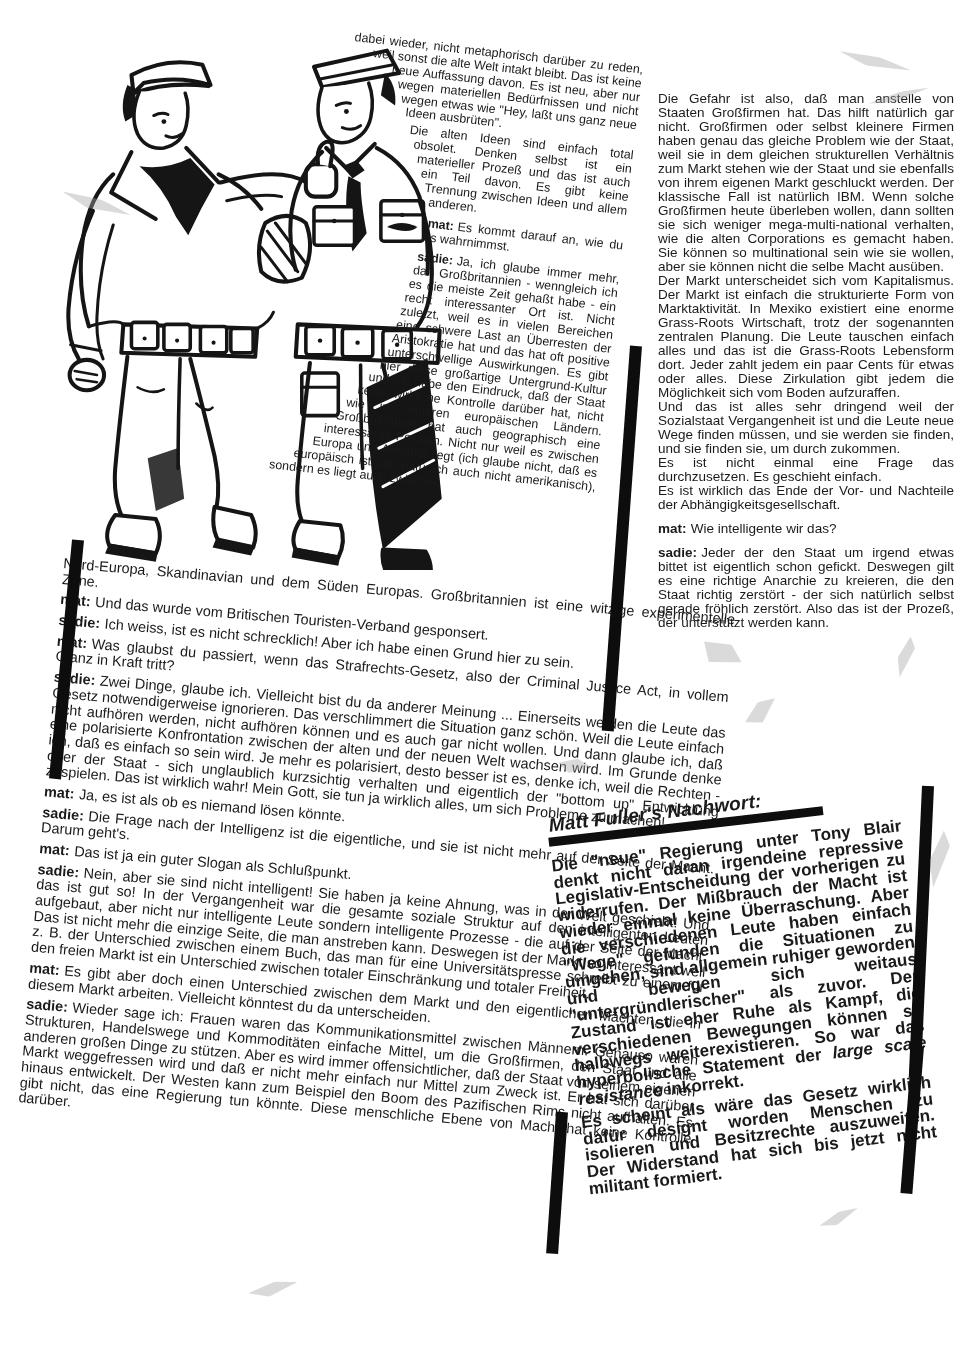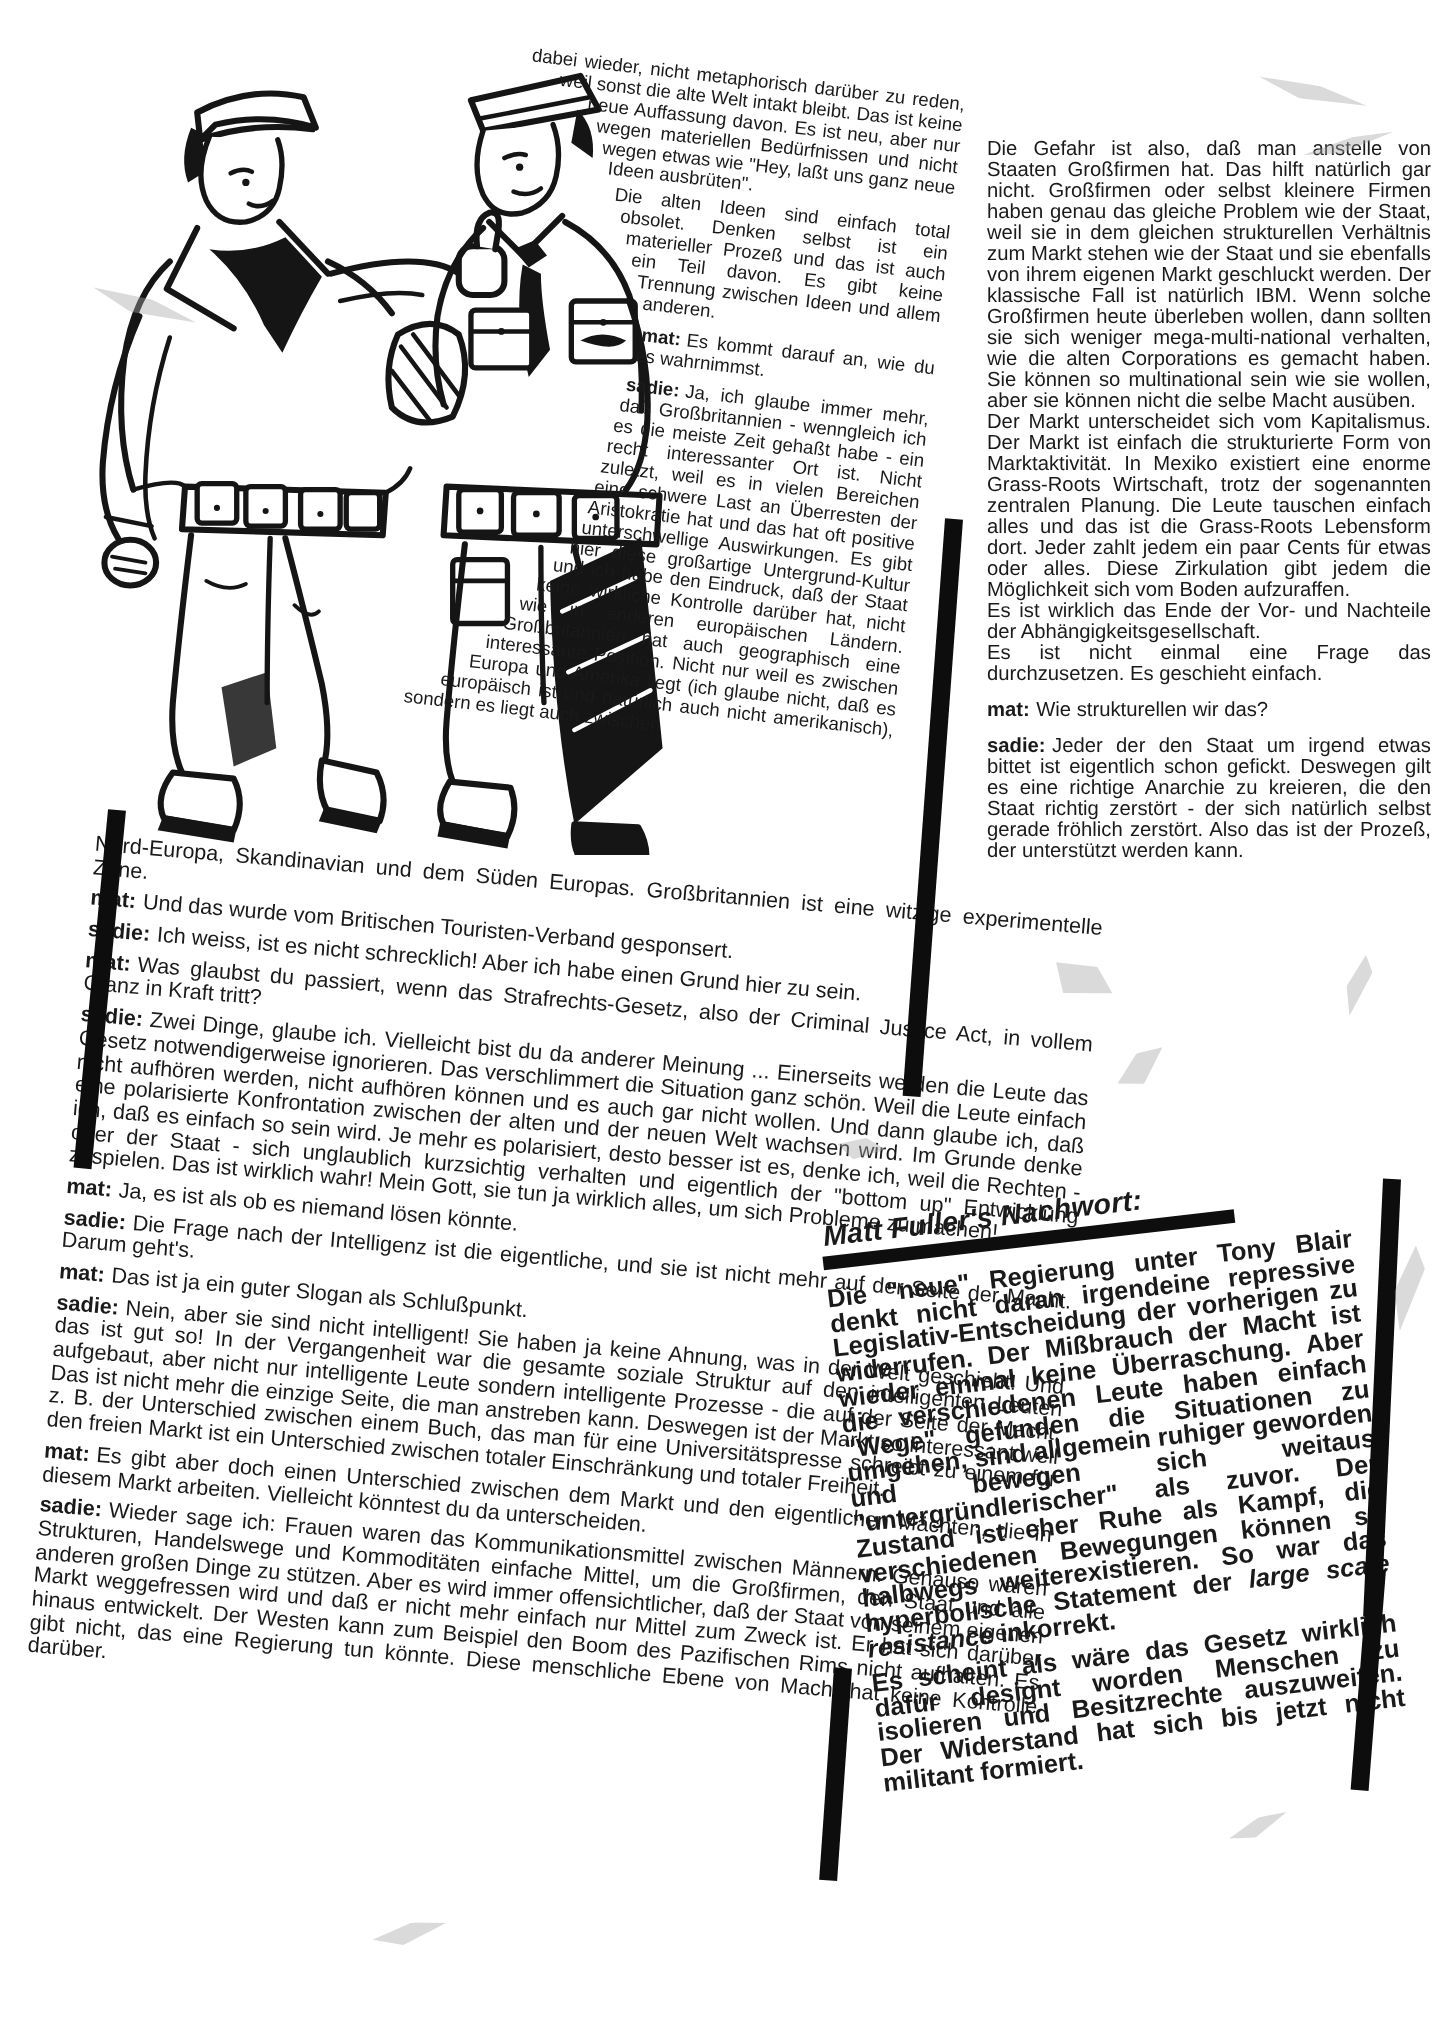--- a/index.html
+++ b/index.html
@@ -190,26 +190,27 @@
 
     <p class="sp"><b class="speaker">sadie:</b><span>Wieder sage ich: Frauen waren das Kommunikationsmittel zwischen Männern. Genauso waren Strukturen, Handelswege und Kommoditäten einfache Mittel, um die Großfirmen, den Staat und alle anderen großen Dinge zu stützen. Aber es wird immer offensichtlicher, daß der Staat von seinem eigenen Markt weggefressen wird und daß er nicht mehr einfach nur Mittel zum Zweck ist. Er hat sich darüber hinaus entwickelt. Der Westen kann zum Beispiel den Boom des Pazifischen Rims nicht aufhalten. Es gibt nicht, das eine Regierung tun könnte. Diese menschliche Ebene von Macht hat keine Kontrolle darüber.</span></p>
   </div>
 
 <div id="rightcol" class="col">
 
     <p><span>Die Gefahr ist also, daß man anstelle von Staaten Großfirmen hat. Das hilft natürlich gar nicht. Großfirmen oder selbst kleinere Firmen haben genau das gleiche Problem wie der Staat, weil sie in dem gleichen strukturellen Verhältnis zum Markt stehen wie der Staat und sie ebenfalls von ihrem eigenen Markt geschluckt werden. Der klassische Fall ist natürlich IBM. Wenn solche Großfirmen heute überleben wollen, dann sollten sie sich weniger mega-multi-national verhalten, wie die alten Corporations es gemacht haben. Sie können so multinational sein wie sie wollen, aber sie können nicht die selbe Macht ausüben.</span></p>
 
     <p><span>Der Markt unterscheidet sich vom Kapitalismus. Der Markt ist einfach die strukturierte Form von Marktaktivität. In Mexiko existiert eine enorme Grass-Roots Wirtschaft, trotz der sogenannten zentralen Planung. Die Leute tauschen einfach alles und das ist die Grass-Roots Lebensform dort. Jeder zahlt jedem ein paar Cents für etwas oder alles. Diese Zirkulation gibt jedem die Möglichkeit sich vom Boden aufzuraffen.</span></p>
 
+    <p><span>Und das ist alles sehr dringend weil der Sozialstaat Vergangenheit ist und die Leute neue Wege finden müssen, und sie werden sie finden, und sie finden sie, um durch zukommen.</span></p>
+
+    <p><span>Es ist nicht einmal eine Frage das durchzusetzen. Es geschieht einfach.</span></p>
 
     <p><span>Es ist wirklich das Ende der Vor- und Nachteile der Abhängigkeitsgesellschaft.</span></p>
 
-    <p><span>Es ist nicht einmal eine Frage das durchzusetzen. Es geschieht einfach.</span></p>
-
-    <p class="sp"><b class="speaker">mat:</b><span>Wie strukturellen wir das?</span></p>
+    <p class="sp"><b class="speaker">mat:</b><span>Wie intelligente wir das?</span></p>
 
     <p class="sp"><b class="speaker">sadie:</b><span>Jeder der den Staat um irgend etwas bittet ist eigentlich schon gefickt. Deswegen gilt es eine richtige Anarchie zu kreieren, die den Staat richtig zerstört - der sich natürlich selbst gerade fröhlich zerstört. Also das ist der Prozeß, der unterstützt werden kann.</span></p>
   </div>
 
 <div id="nachwort" class="col">
   <div class="nw-title">Matt Fuller's Nachwort:</div>
   <div class="nw-rule"></div>
   <div>
 
       <p><span>Die "neue" Regierung unter Tony Blair denkt nicht daran irgendeine repressive Legislativ-Entscheidung der vorherigen zu widerrufen. Der Mißbrauch der Macht ist wieder einmal keine Überraschung. Aber die verschiedenen Leute haben einfach "Wege" gefunden die Situationen zu umgehen, sind allgemein ruhiger geworden und bewegen sich weitaus "untergründlerischer" als zuvor. Der Zustand ist eher Ruhe als Kampf, die verschiedenen Bewegungen können so halbwegs weiterexistieren. So war das hyperbolische Statement der </span><i>large scale resistance</i><span> inkorrekt.</span></p>

